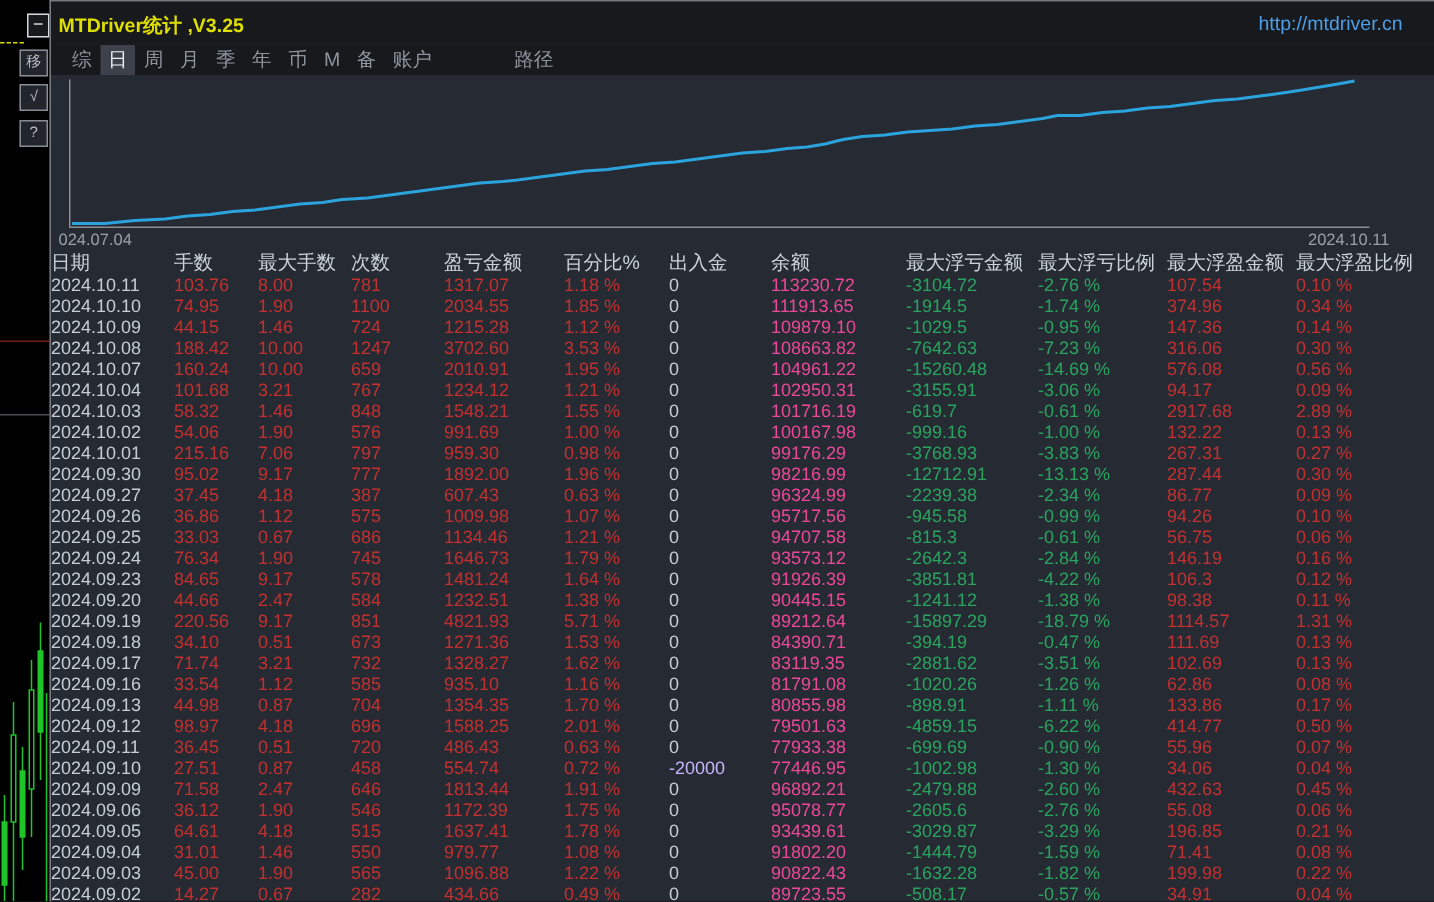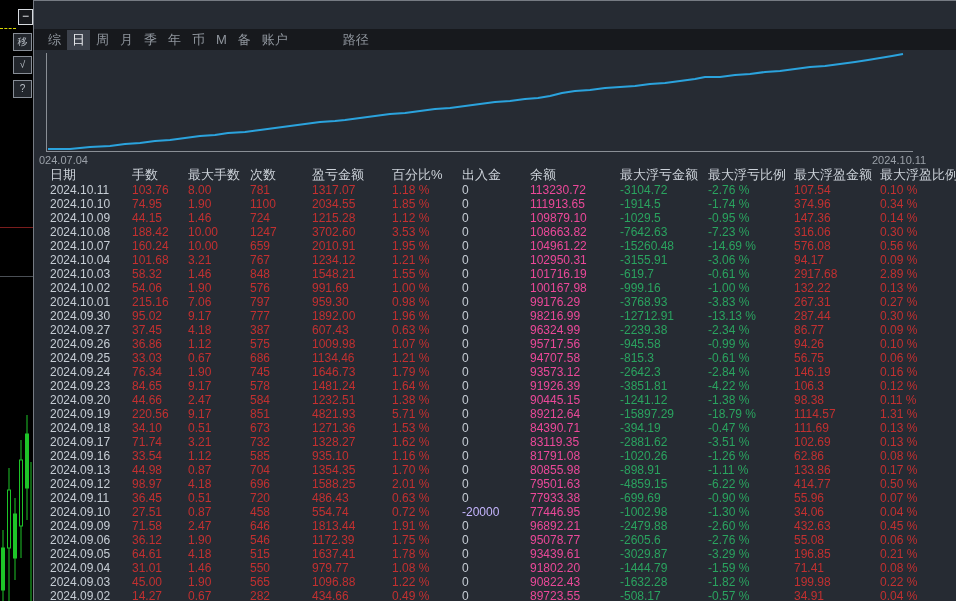--- a/index.html
+++ b/index.html
@@ -46,21 +46,21 @@
   .axis-x{position:absolute;left:12px;top:150px;width:867px;height:1px;background:#8a8f96;}
   .chart-svg{position:absolute;left:12px;top:51px;}
   .chart-label{position:absolute;color:#9aa0a8;font-size:11px;white-space:nowrap;}
   .lbl-start{left:5px;top:153px;}
   .lbl-end{left:838px;top:153px;}
   
   .table-wrap{position:absolute;left:0;top:166px;right:0;}
   .hrow,.trow{
     display:grid;
     grid-template-columns:82px 56px 62px 62px 80px 70px 68px 90px 88px 86px 86px 1fr;
-    padding-left:16px;white-space:nowrap;
+    padding-left:0;white-space:nowrap;
   }
   .hrow{height:15px;line-height:15px;color:#cdd3da;font-size:13px;margin-bottom:1px;}
   .trow{height:14px;line-height:14px;font-size:12px;}
   .cell{overflow:hidden;}
   .col-date{color:#c6cdd5;}
   .col-bal{color:#ec4899;}
   .col-red{color:#c23030;}
   .col-green{color:#2aa35f;}
   .col-flow{color:#c6cdd5;}
   .col-flow.neg{color:#c4b5fd;}
@@ -89,20 +89,24 @@
   </svg>
 </div>
 
 <div class="min-btn">−</div>
 <div class="side-btn" style="top:33px">移</div>
 <div class="side-btn" style="top:56px">√</div>
 <div class="side-btn" style="top:80px">?</div>
 
 <div class="win">
 
+  <div class="titlebar">
+    <span class="title">MTDriver统计 ,V3.25</span>
+    <span class="link">http://mtdriver.cn</span>
+  </div>
 
   <div class="menubar">
 
     <span class="menu-item">综</span>
       <span class="menu-item active">日</span>
       <span class="menu-item">周</span>
       <span class="menu-item">月</span>
       <span class="menu-item">季</span>
       <span class="menu-item">年</span>
       <span class="menu-item">币</span>

